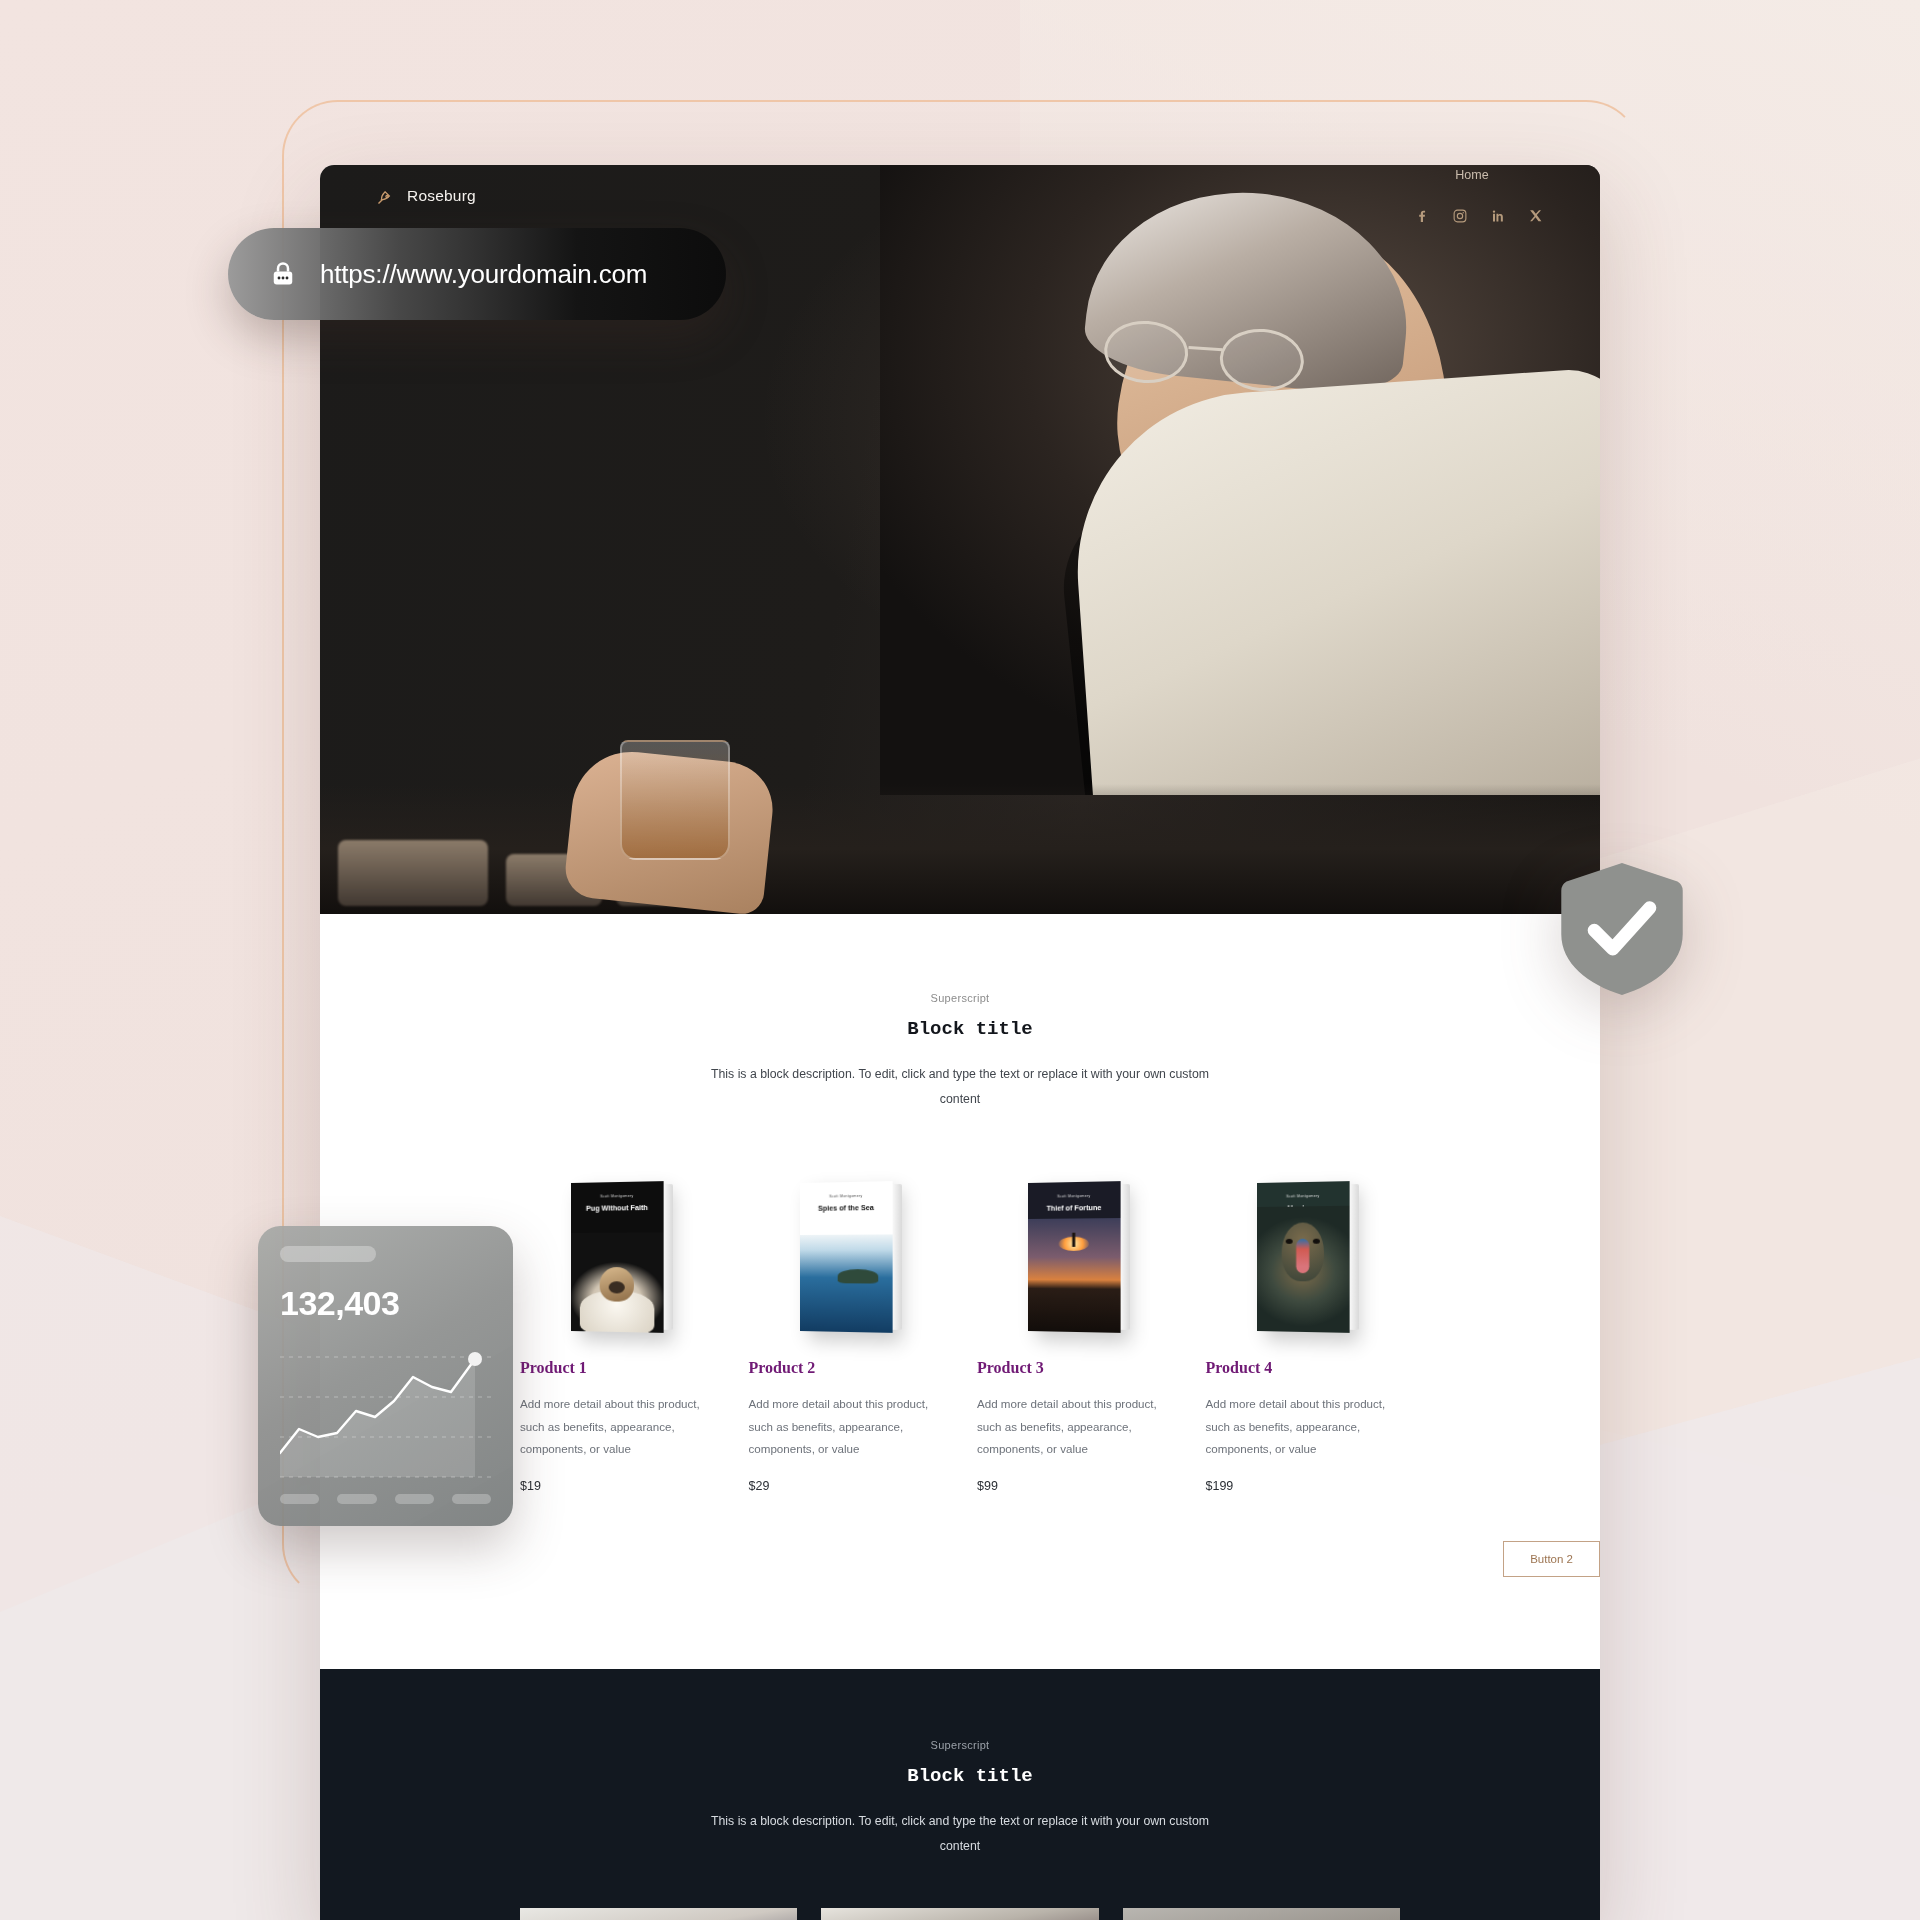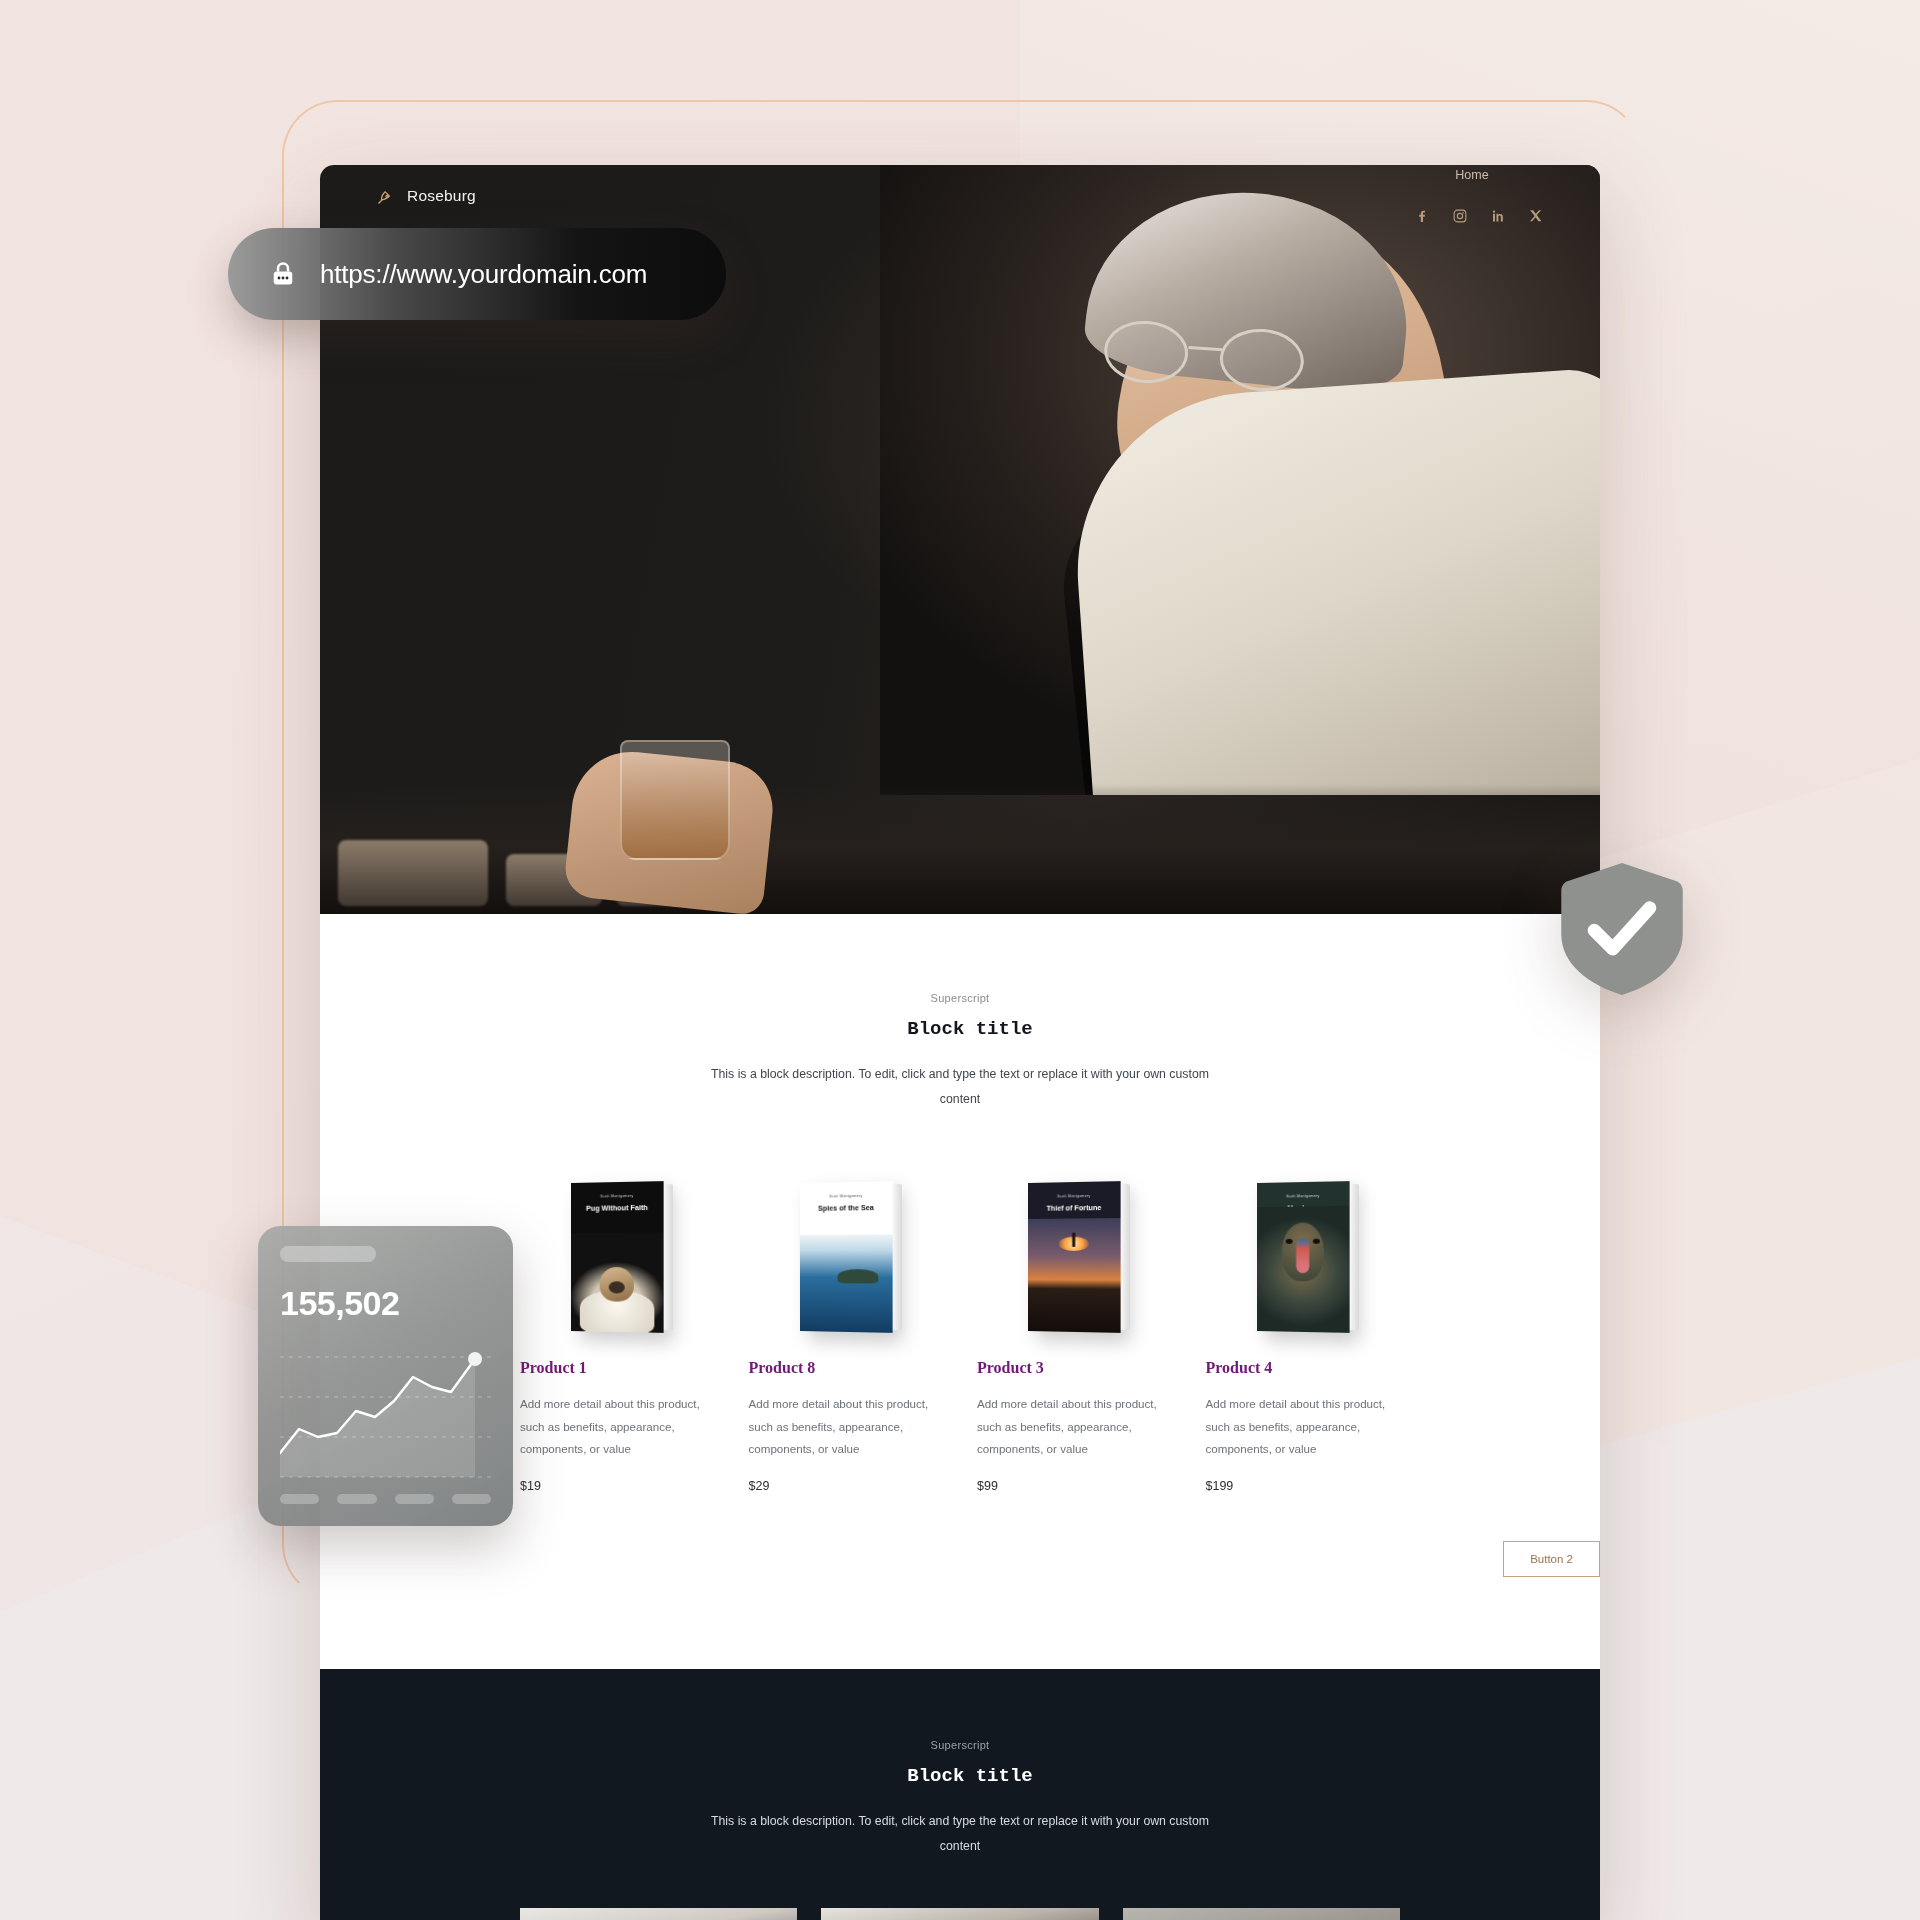--- a/index.html
+++ b/index.html
@@ -477,21 +477,21 @@
             <div class="pages"></div>
             <div class="cover cv2">
               <div class="art">
                   <span class="isle"></span>
                 </div>
               <div class="author">Scott Montgomery</div>
               <div class="title">Spies of the Sea</div>
             </div>
           </div>
         </div>
-        <div class="p-name">Product 8</div>
+        <div class="p-name">Product 2</div>
         <div class="p-desc">Add more detail about this product, such as benefits, appearance, components, or value</div>
         <div class="p-price">$29</div>
       </div>
 
       <div class="product">
         <div class="book-wrap">
           <div class="book">
             <div class="pages"></div>
             <div class="cover cv3">
               <div class="art"></div>
@@ -591,21 +591,21 @@
     <rect x="4.6" y="10" width="14.8" height="10.4" rx="2.4"></rect>
     <circle cx="8.8" cy="15.2" r="1.15" fill="#2b2b2b"></circle>
     <circle cx="12" cy="15.2" r="1.15" fill="#2b2b2b"></circle>
     <circle cx="15.2" cy="15.2" r="1.15" fill="#2b2b2b"></circle>
   </svg>
   <span class="url-text">https://www.yourdomain.com</span>
 </div>
 
 <div class="stat-card">
   <div class="stat-bar"></div>
-  <div class="stat-value">155,502</div>
+  <div class="stat-value">132,403</div>
   <div class="stat-chart">
     <svg width="211" height="140" viewBox="0 0 211 140" preserveAspectRatio="none">
       <g stroke="rgba(255,255,255,.34)" stroke-width="1" stroke-dasharray="4 5">
         <line x1="0" y1="12" x2="211" y2="12"></line>
         <line x1="0" y1="52" x2="211" y2="52"></line>
         <line x1="0" y1="92" x2="211" y2="92"></line>
         <line x1="0" y1="132" x2="211" y2="132"></line>
       </g>
       <path d="M0,108 L19,84 L38,92 L57,88 L76,66 L95,72 L114,56 L133,32 L152,42 L171,47 L195,14 L195,132 L0,132 Z" fill="rgba(255,255,255,.14)"></path>
       <path d="M0,108 L19,84 L38,92 L57,88 L76,66 L95,72 L114,56 L133,32 L152,42 L171,47 L195,14" fill="none" stroke="#ffffff" stroke-width="2.4" stroke-linejoin="round" stroke-linecap="round"></path>

